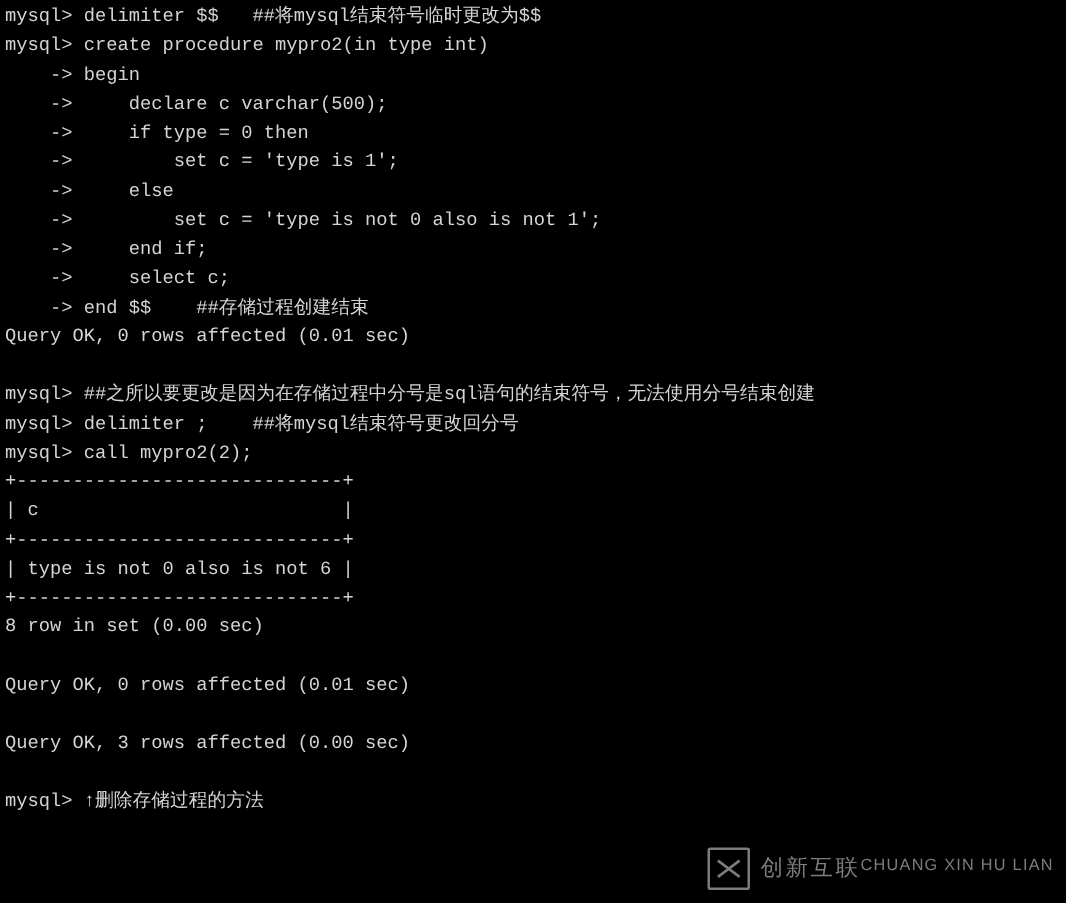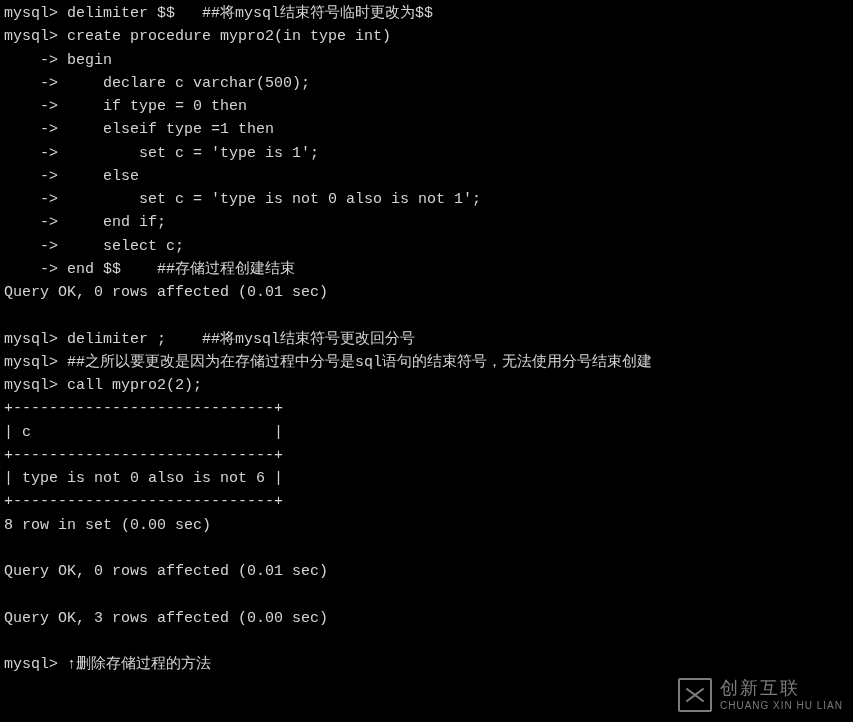--- a/index.html
+++ b/index.html
@@ -48,54 +48,53 @@
     }
     .watermark .logo svg {
       width: 26px;
       height: 26px;
       stroke: #8a8a8a;
       fill: none;
       stroke-width: 2;
     }
     .watermark .txt {
       display: flex;
-      flex-direction: column;
+      flex-direction: row;
       font-family: "Microsoft YaHei", sans-serif;
       line-height: 1.2;
     }
     .watermark .txt .big {
       font-size: 18px;
       letter-spacing: 2px;
     }
     .watermark .txt .small {
-      font-size: 10px;
+      font-size: 13px;
       letter-spacing: 1px;
     }
   </style>
 </head>
 <body>
 
 <div class="term">
   <div id="lines-container">
       <div class="line">mysql&gt; delimiter $$   ##将mysql结束符号临时更改为$$</div>
       <div class="line">mysql&gt; create procedure mypro2(in type int)</div>
       <div class="line">    -&gt; begin</div>
       <div class="line">    -&gt;     declare c varchar(500);</div>
       <div class="line">    -&gt;     if type = 0 then</div>
-      <div class="line">    -&gt;     elseif type =1 then</div>
       <div class="line">    -&gt;         set c = 'type is 1';</div>
       <div class="line">    -&gt;     else</div>
       <div class="line">    -&gt;         set c = 'type is not 0 also is not 1';</div>
       <div class="line">    -&gt;     end if;</div>
       <div class="line">    -&gt;     select c;</div>
       <div class="line">    -&gt; end $$    ##存储过程创建结束</div>
       <div class="line">Query OK, 0 rows affected (0.01 sec)</div>
       <div class="line"> </div>
+      <div class="line">mysql&gt; ##之所以要更改是因为在存储过程中分号是sql语句的结束符号，无法使用分号结束创建</div>
       <div class="line">mysql&gt; delimiter ;    ##将mysql结束符号更改回分号</div>
-      <div class="line">mysql&gt; ##之所以要更改是因为在存储过程中分号是sql语句的结束符号，无法使用分号结束创建</div>
       <div class="line">mysql&gt; call mypro2(2);</div>
       <div class="line">+-----------------------------+</div>
       <div class="line">| c                           |</div>
       <div class="line">+-----------------------------+</div>
       <div class="line">| type is not 0 also is not 6 |</div>
       <div class="line">+-----------------------------+</div>
       <div class="line">8 row in set (0.00 sec)</div>
       <div class="line"> </div>
       <div class="line">Query OK, 0 rows affected (0.01 sec)</div>
       <div class="line"> </div>

